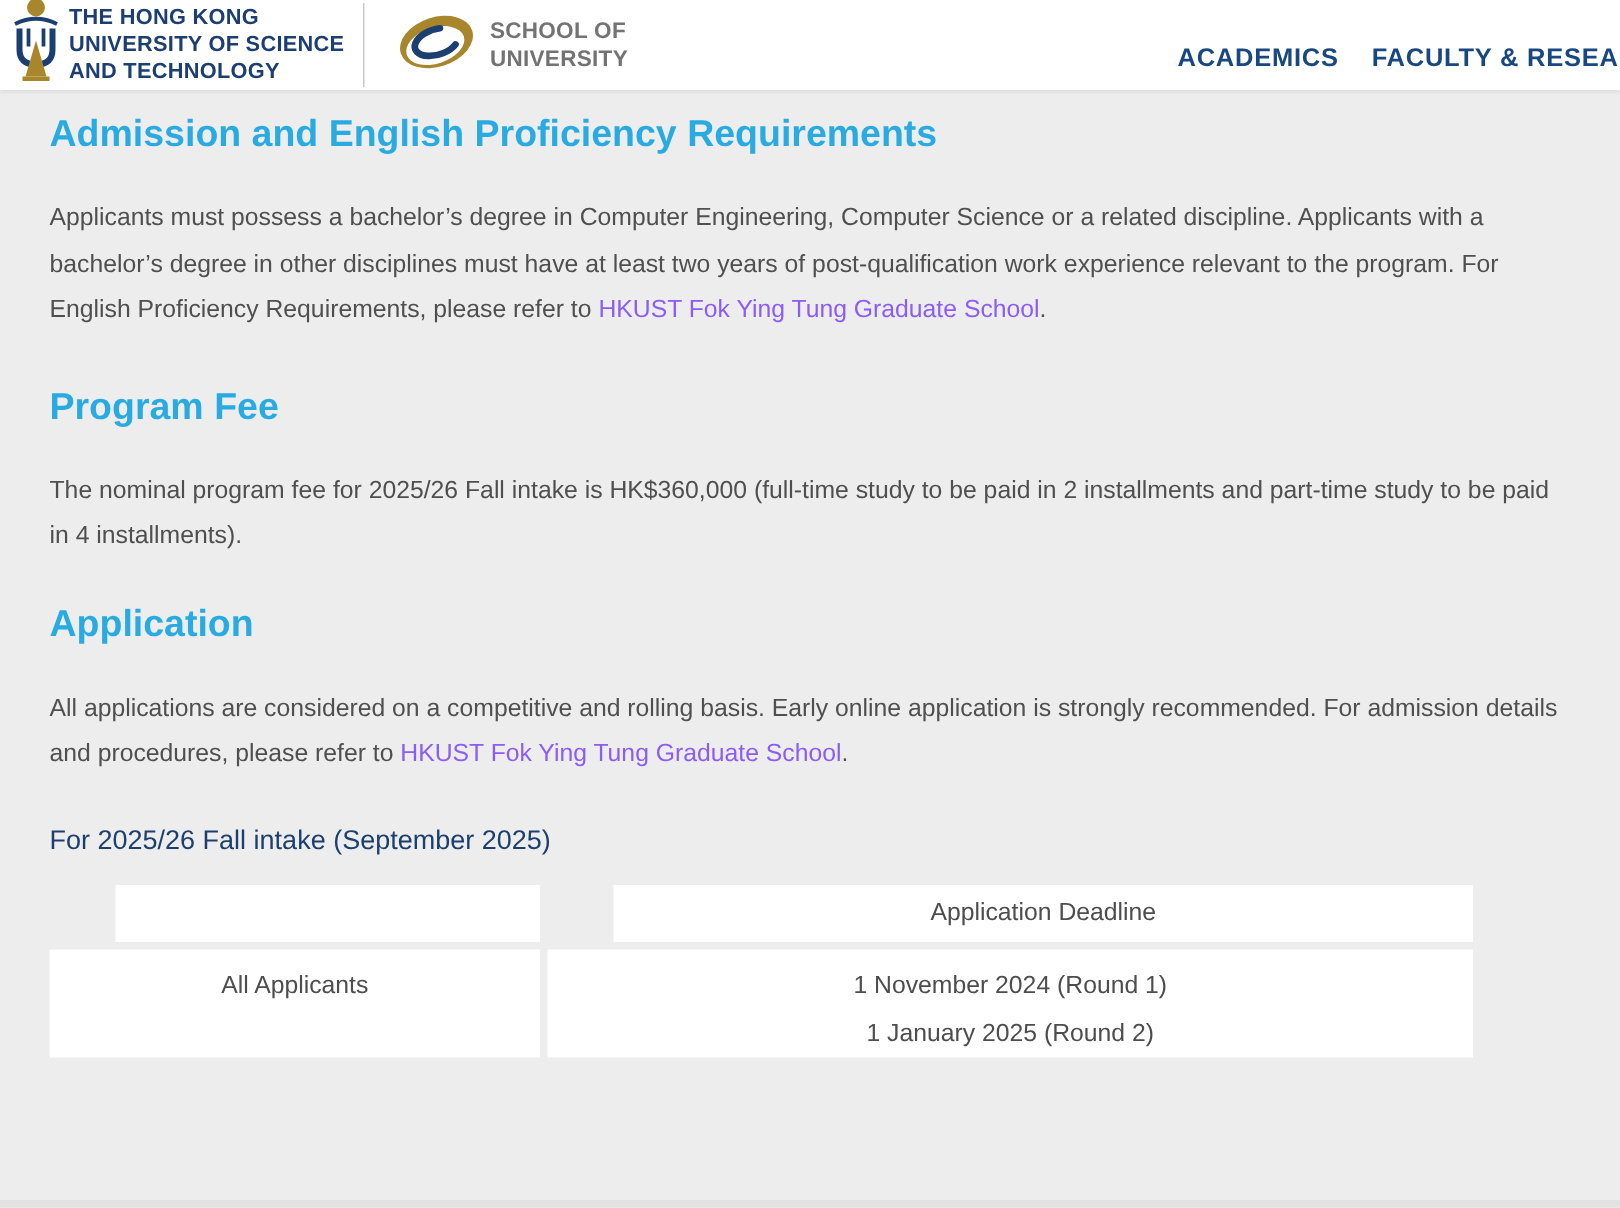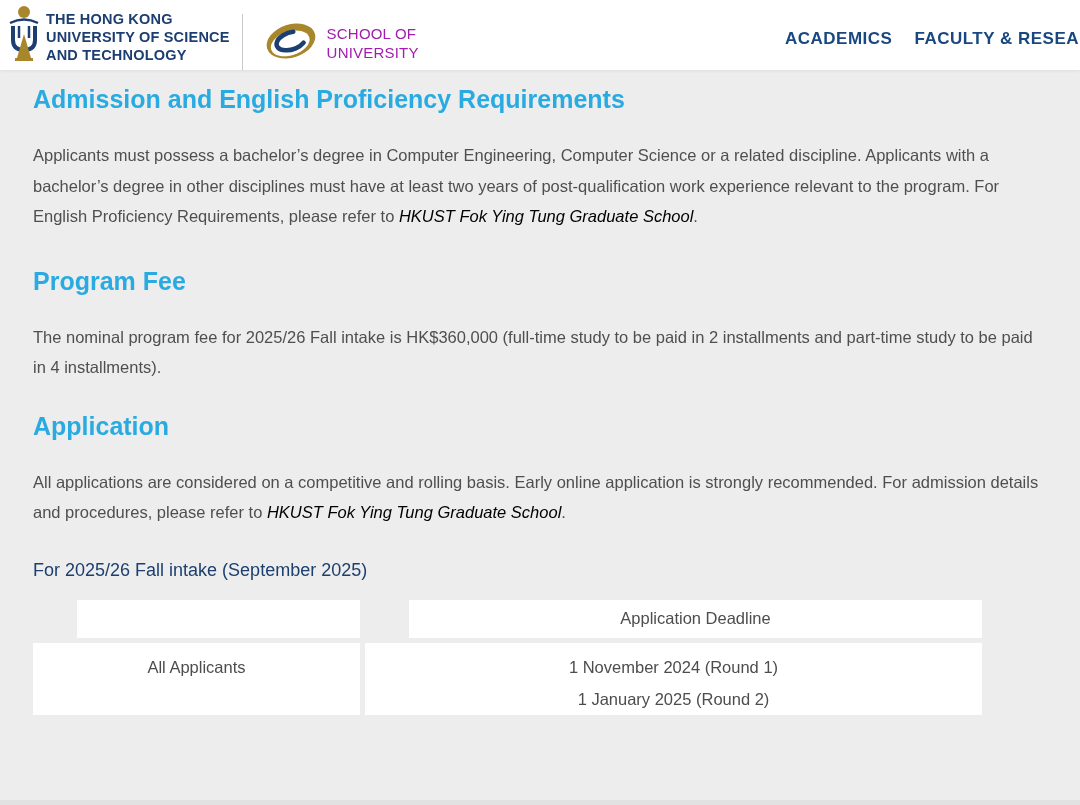--- a/index.html
+++ b/index.html
@@ -6,25 +6,25 @@
   html, body {
     margin: 0; padding: 0;
     width: 1080px; height: 805px;
     overflow: hidden;
     background: #ededed;
     font-family: "Liberation Sans", sans-serif;
   }
   
   .site-header {
     position: relative;
-    width: 100%; height: 70px;
+    width: 100%; height: 60px;
     background: #ffffff;
     box-shadow: 0 1px 3px rgba(0,0,0,0.07);
     display: flex;
-    align-items: flex-end;
+    align-items: center;
   }
   .logo-group {
     display: flex;
     align-items: center;
     margin-left: 8px;
     cursor: pointer;
   }
   .uni-text {
     margin-left: 6px;
     color: #1c3e70;
@@ -33,23 +33,23 @@
     line-height: 18px;
     letter-spacing: 0.2px;
   }
   .logo-divider {
     width: 1px; height: 56px;
     background: #c9c9c9;
     margin: 0 12px 0 12px;
   }
   .soe-text {
     margin-left: 8px;
-    color: #a21caf;
+    color: #737373;
     font-size: 15px;
-    font-weight: 400;
+    font-weight: 700;
     line-height: 19px;
     letter-spacing: 0.2px;
   }
   .main-nav {
     position: absolute;
     left: 785px;
     top: 0; height: 78px;
     display: flex;
     align-items: center;
     gap: 22px;
@@ -78,24 +78,23 @@
   .h-fee  { margin-top: 34px; }
   .h-app  { margin-top: 28px; }
   .body-p {
     margin: 26px 0 0 0;
     max-width: 1014px;
     font-size: 16.5px;
     line-height: 30.5px;
     color: #4f4f4f;
   }
   .inline-link {
-    color: #000000;
+    color: #8b5cf6;
     text-decoration: none;
     cursor: pointer;
-    font-style: italic;
   }
   .h-intake {
     margin: 30px 0 0 0;
     font-size: 18px;
     line-height: 24px;
     font-weight: 400;
     color: #1c3f6e;
   }
   
   .deadline-table {

